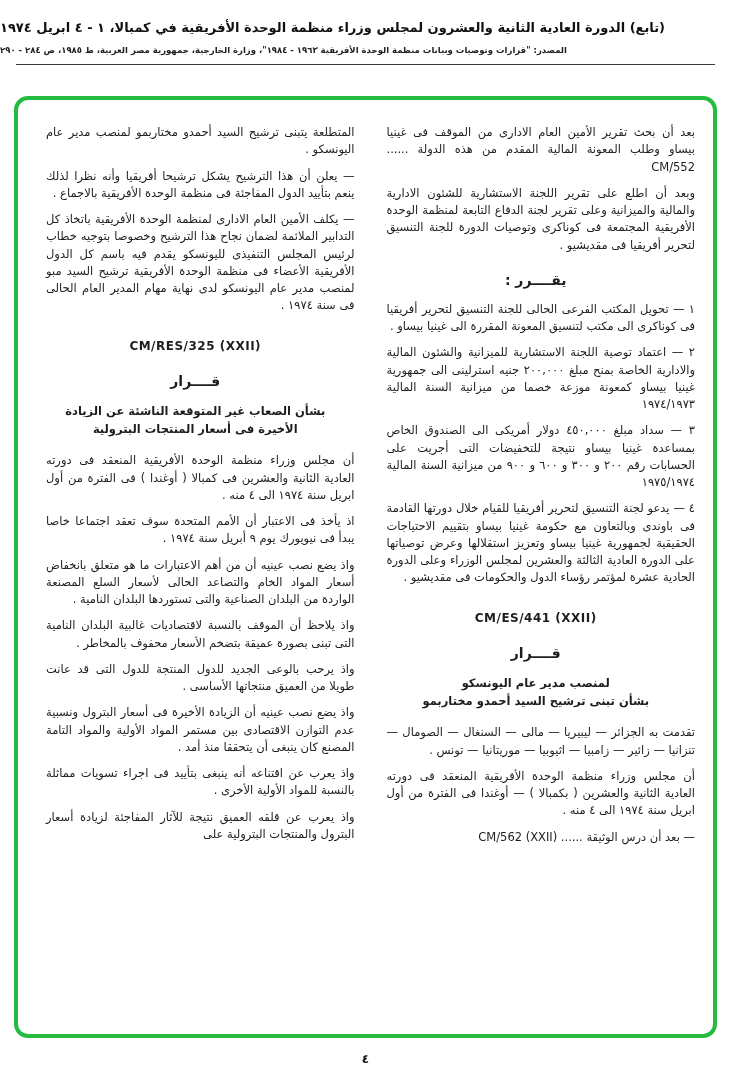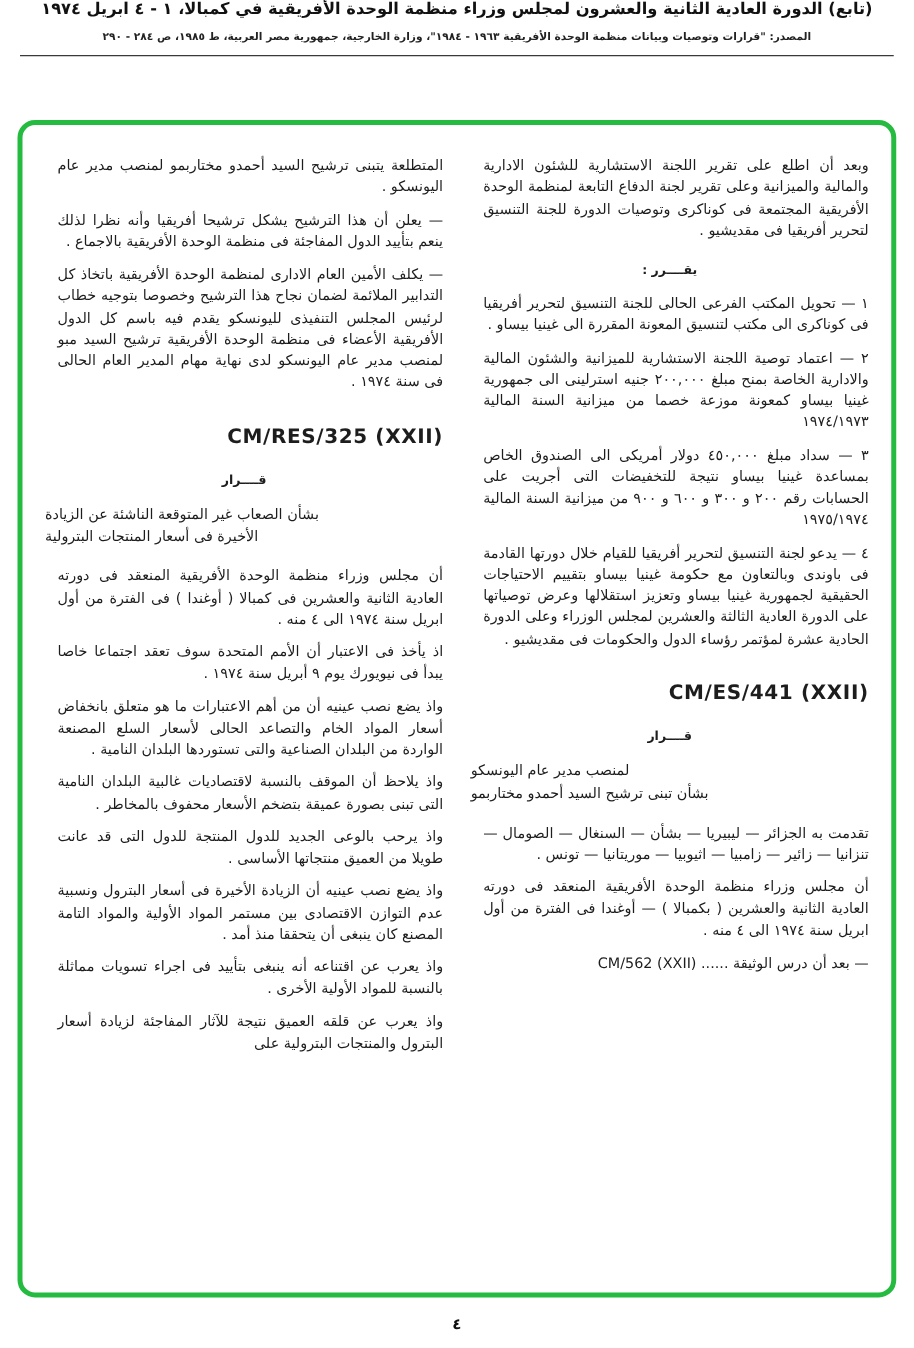--- a/index.html
+++ b/index.html
@@ -6,80 +6,81 @@
   html, body { margin: 0; padding: 0; }
   body {
     width: 731px;
     height: 1078px;
     background: #ffffff;
     font-family: "DejaVu Sans", sans-serif;
     color: #1d1d1d;
     position: relative;
     overflow: hidden;
   }
-  .header { direction: rtl; text-align: center; }
+  .header { direction: rtl; text-align: left; padding-top: 20px; }
   .header-line1 { font-size: 13px; font-weight: bold; color: #111; }
   .header-line2 { font-size: 8.5px; font-weight: bold; margin-top: 10px; color: #222; }
   .header-rule { border: 0; border-top: 1.5px solid #3a3a3a; margin: 9px 16px 0 16px; }
   .frame {
     position: absolute;
     left: 14px; right: 14px; top: 96px;
     height: 942px;
     border: 4px solid #25bb40;
     border-radius: 14px;
     padding: 24px 18px 14px 18px;
     background: #fff;
     overflow: hidden;
   }
   .columns { display: flex; direction: rtl; gap: 22px; height: 100%; }
   .col { flex: 1 1 0; direction: rtl; min-width: 0; }
   .block { font-size: 11.5px; line-height: 1.5; margin: 0 0 9px 10px; }
   .p { text-align: justify; text-justify: inter-word; }
   .heading {
-    text-align: center; font-weight: bold; font-size: 10px;
+    text-align: center; font-weight: bold; font-size: 14px;
     letter-spacing: 2px; margin: 16px 0 10px 0;
   }
   .subheading {
-    text-align: left; font-weight: normal; font-size: 11.5px;
+    text-align: center; font-weight: bold; font-size: 11.5px;
     margin: 4px 0 14px 0; line-height: 1.6;
   }
   .ref {
-    text-align: right; font-weight: bold; font-size: 16px;
+    text-align: center; font-weight: bold; font-size: 12px;
     margin: 22px 0 12px 0; letter-spacing: 0.5px;
   }
   .page-number {
     position: absolute; bottom: 12px; left: 0; right: 0;
     text-align: center; font-size: 12px; font-weight: bold; color: #111;
   }
 </style>
 </head>
 <body>
 
 <div class="header">
   <div class="header-line1">(تابع) الدورة العادية الثانية والعشرون لمجلس وزراء منظمة الوحدة الأفريقية في كمبالا، ١ - ٤ ابريل ١٩٧٤</div>
   <div class="header-line2">المصدر: "قرارات وتوصيات وبيانات منظمة الوحدة الأفريقية ١٩٦٣ - ١٩٨٤"، وزارة الخارجية، جمهورية مصر العربية، ط ١٩٨٥، ص ٢٨٤ - ٢٩٠</div>
 </div>
 <hr class="header-rule">
 
 <div class="frame" style="border-color: rgb(37, 187, 64);">
   <div class="columns">
     <div class="col" id="col-right">
+        <div class="block p">بعد أن بحث تقرير الأمين العام الادارى من الموقف فى غينيا بيساو وطلب المعونة المالية المقدم من هذه الدولة ...... CM/552</div>
         <div class="block p">وبعد أن اطلع على تقرير اللجنة الاستشارية للشئون الادارية والمالية والميزانية وعلى تقرير لجنة الدفاع التابعة لمنظمة الوحدة الأفريقية المجتمعة فى كوناكرى وتوصيات الدورة للجنة التنسيق لتحرير أفريقيا فى مقديشيو .</div>
         <div class="block heading">يقــــرر :</div>
         <div class="block p">١ — تحويل المكتب الفرعى الحالى للجنة التنسيق لتحرير أفريقيا فى كوناكرى الى مكتب لتنسيق المعونة المقررة الى غينيا بيساو .</div>
         <div class="block p">٢ — اعتماد توصية اللجنة الاستشارية للميزانية والشئون المالية والادارية الخاصة بمنح مبلغ ٢٠٠,٠٠٠ جنيه استرلينى الى جمهورية غينيا بيساو كمعونة موزعة خصما من ميزانية السنة المالية ١٩٧٤/١٩٧٣</div>
         <div class="block p">٣ — سداد مبلغ ٤٥٠,٠٠٠ دولار أمريكى الى الصندوق الخاص بمساعدة غينيا بيساو نتيجة للتخفيضات التى أجريت على الحسابات رقم ٢٠٠ و ٣٠٠ و ٦٠٠ و ٩٠٠ من ميزانية السنة المالية ١٩٧٥/١٩٧٤</div>
         <div class="block p">٤ — يدعو لجنة التنسيق لتحرير أفريقيا للقيام خلال دورتها القادمة فى باوندى وبالتعاون مع حكومة غينيا بيساو بتقييم الاحتياجات الحقيقية لجمهورية غينيا بيساو وتعزيز استقلالها وعرض توصياتها على الدورة العادية الثالثة والعشرين لمجلس الوزراء وعلى الدورة الحادية عشرة لمؤتمر رؤساء الدول والحكومات فى مقديشيو .</div>
         <div class="block ref">CM/ES/441  (XXII)</div>
         <div class="block heading">قــــرار</div>
         <div class="block subheading">
           <div>لمنصب مدير عام اليونسكو</div>
           <div>بشأن تبنى ترشيح السيد أحمدو مختاربمو</div>
         </div>
-        <div class="block p">تقدمت به الجزائر — ليبيريا — بشأن — السنغال — الصومال — تنزانيا — زائير — زامبيا — اثيوبيا — موريتانيا — تونس .</div>
+        <div class="block p">تقدمت به الجزائر — ليبيريا — مالى — السنغال — الصومال — تنزانيا — زائير — زامبيا — اثيوبيا — موريتانيا — تونس .</div>
         <div class="block p">أن مجلس وزراء منظمة الوحدة الأفريقية المنعقد فى دورته العادية الثانية والعشرين ( بكمبالا ) — أوغندا فى الفترة من أول ابريل سنة ١٩٧٤ الى ٤ منه .</div>
         <div class="block p">— بعد أن درس الوثيقة ...... CM/562 (XXII)</div>
       </div>
     <div class="col" id="col-left">
         <div class="block p">المتطلعة يتبنى ترشيح السيد أحمدو مختاربمو لمنصب مدير عام اليونسكو .</div>
         <div class="block p">— يعلن أن هذا الترشيح يشكل ترشيحا أفريقيا وأنه نظرا لذلك ينعم بتأييد الدول المفاجئة فى منظمة الوحدة الأفريقية بالاجماع .</div>
         <div class="block p">— يكلف الأمين العام الادارى لمنظمة الوحدة الأفريقية باتخاذ كل التدابير الملائمة لضمان نجاح هذا الترشيح وخصوصا بتوجيه خطاب لرئيس المجلس التنفيذى لليونسكو يقدم فيه باسم كل الدول الأفريقية الأعضاء فى منظمة الوحدة الأفريقية ترشيح السيد مبو لمنصب مدير عام اليونسكو لدى نهاية مهام المدير العام الحالى فى سنة ١٩٧٤ .</div>
         <div class="block ref">CM/RES/325  (XXII)</div>
         <div class="block heading">قــــرار</div>
         <div class="block subheading">

